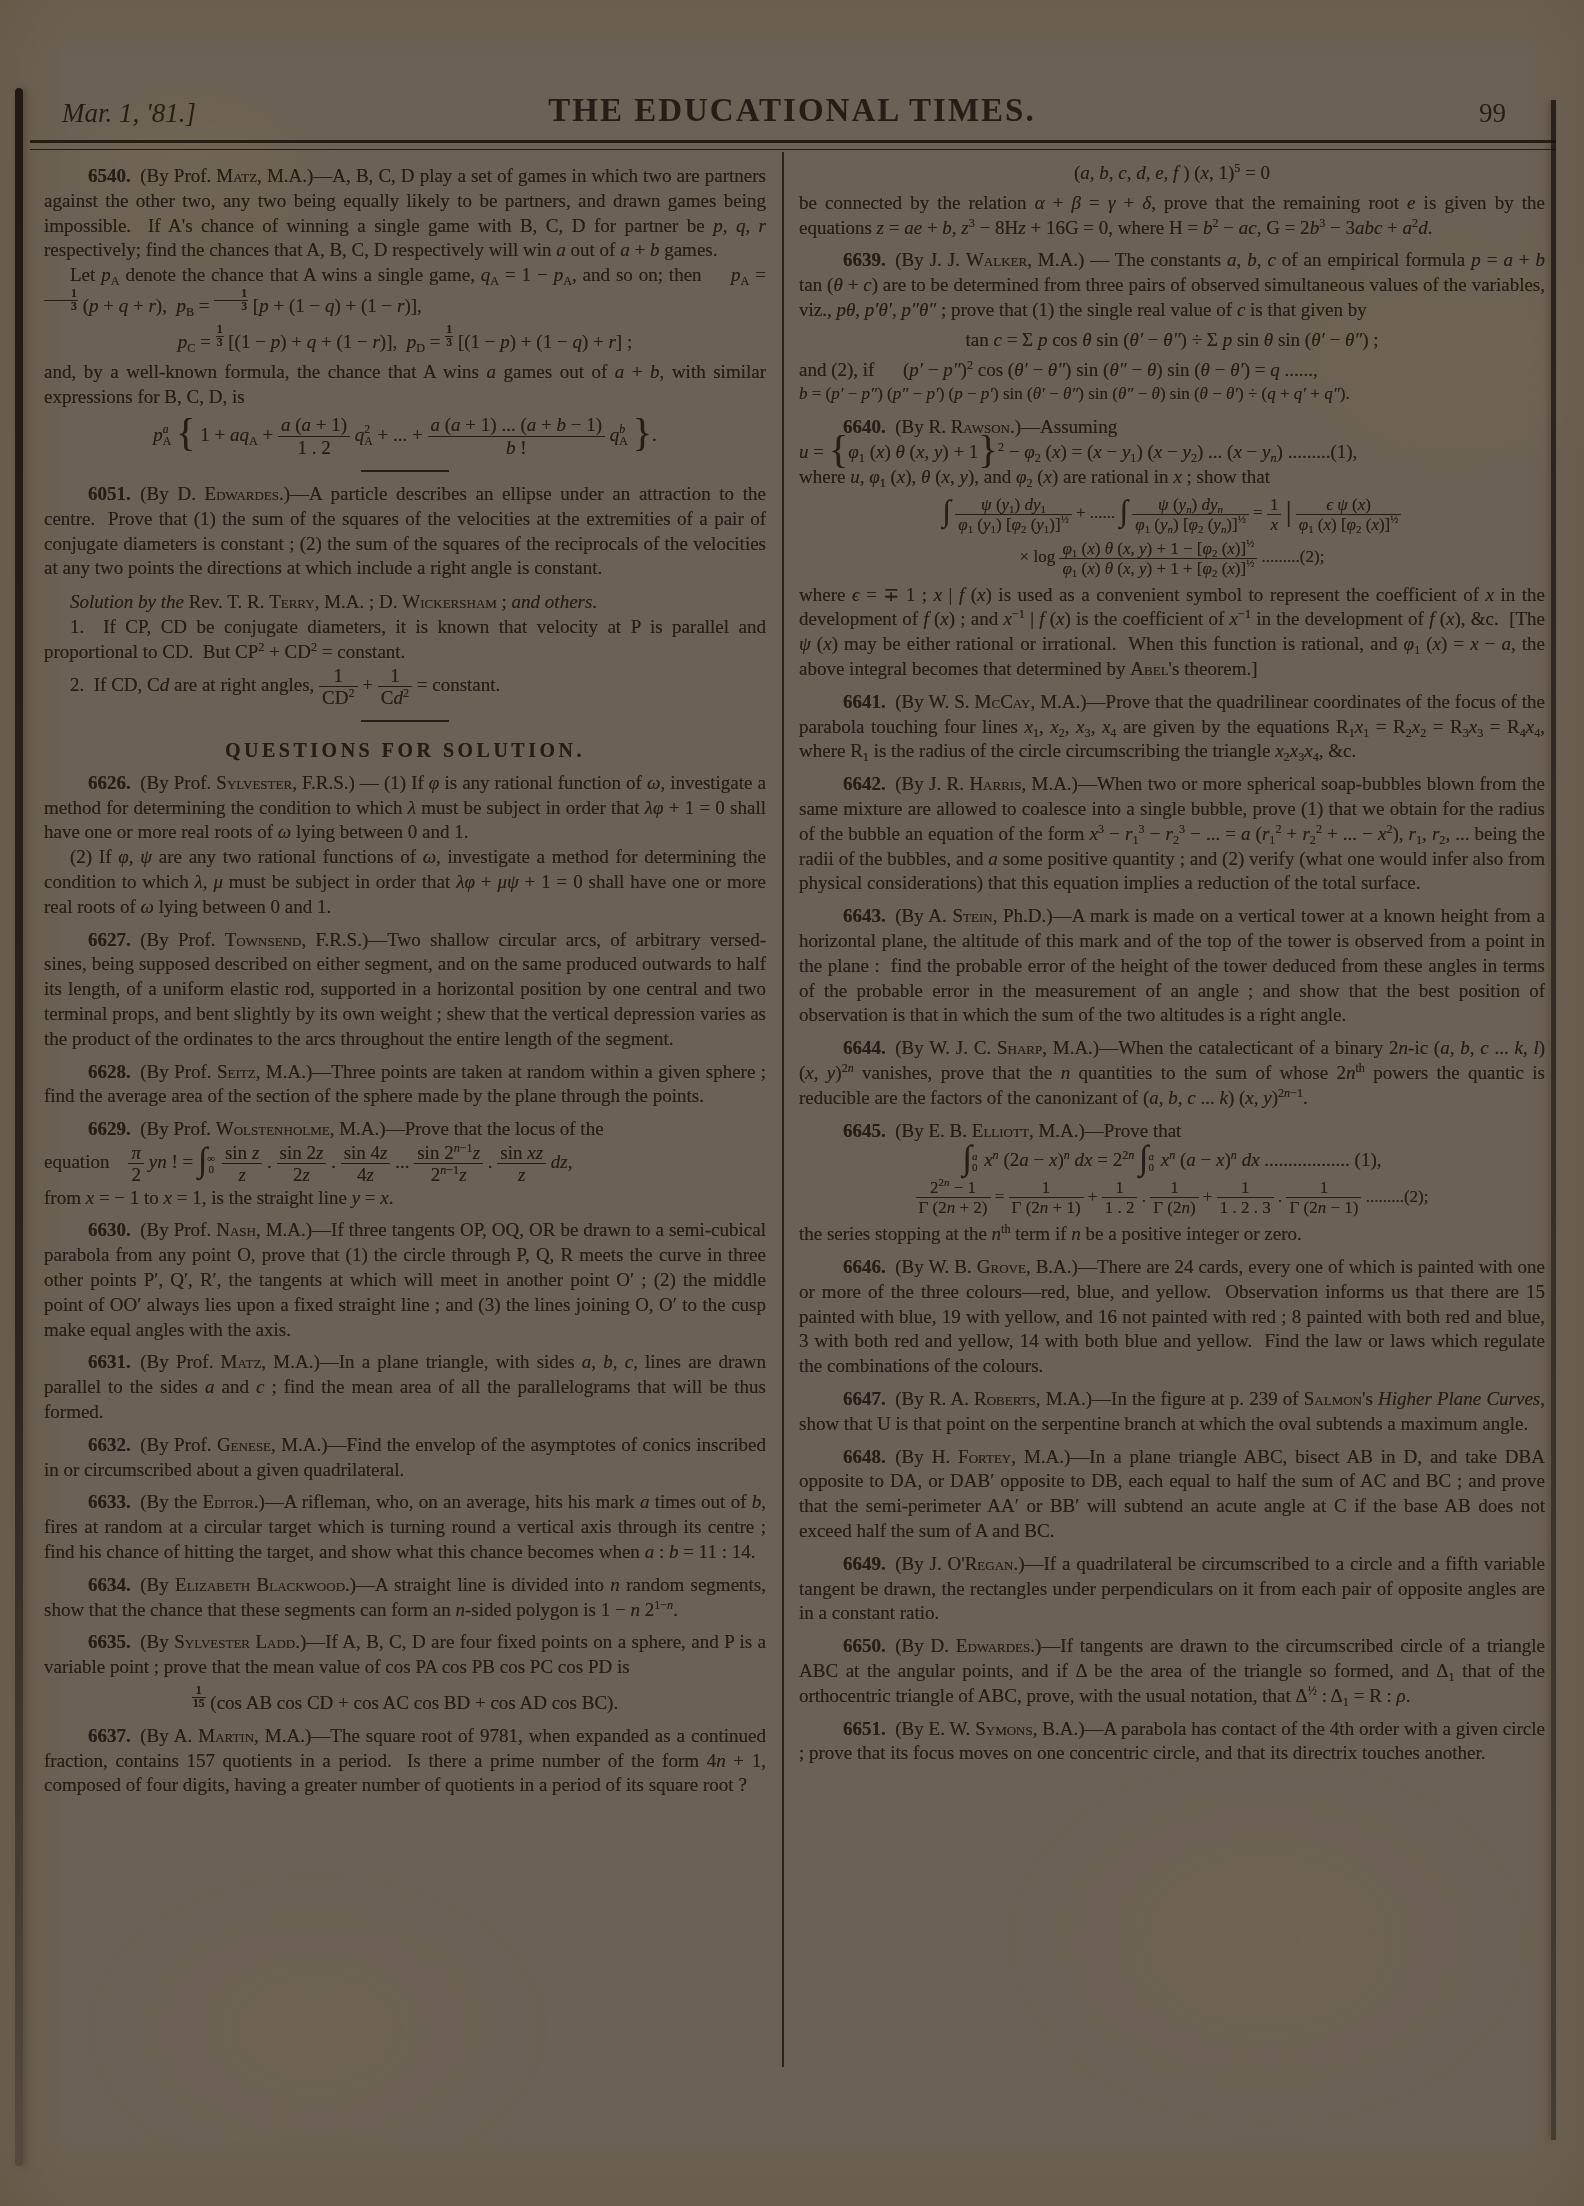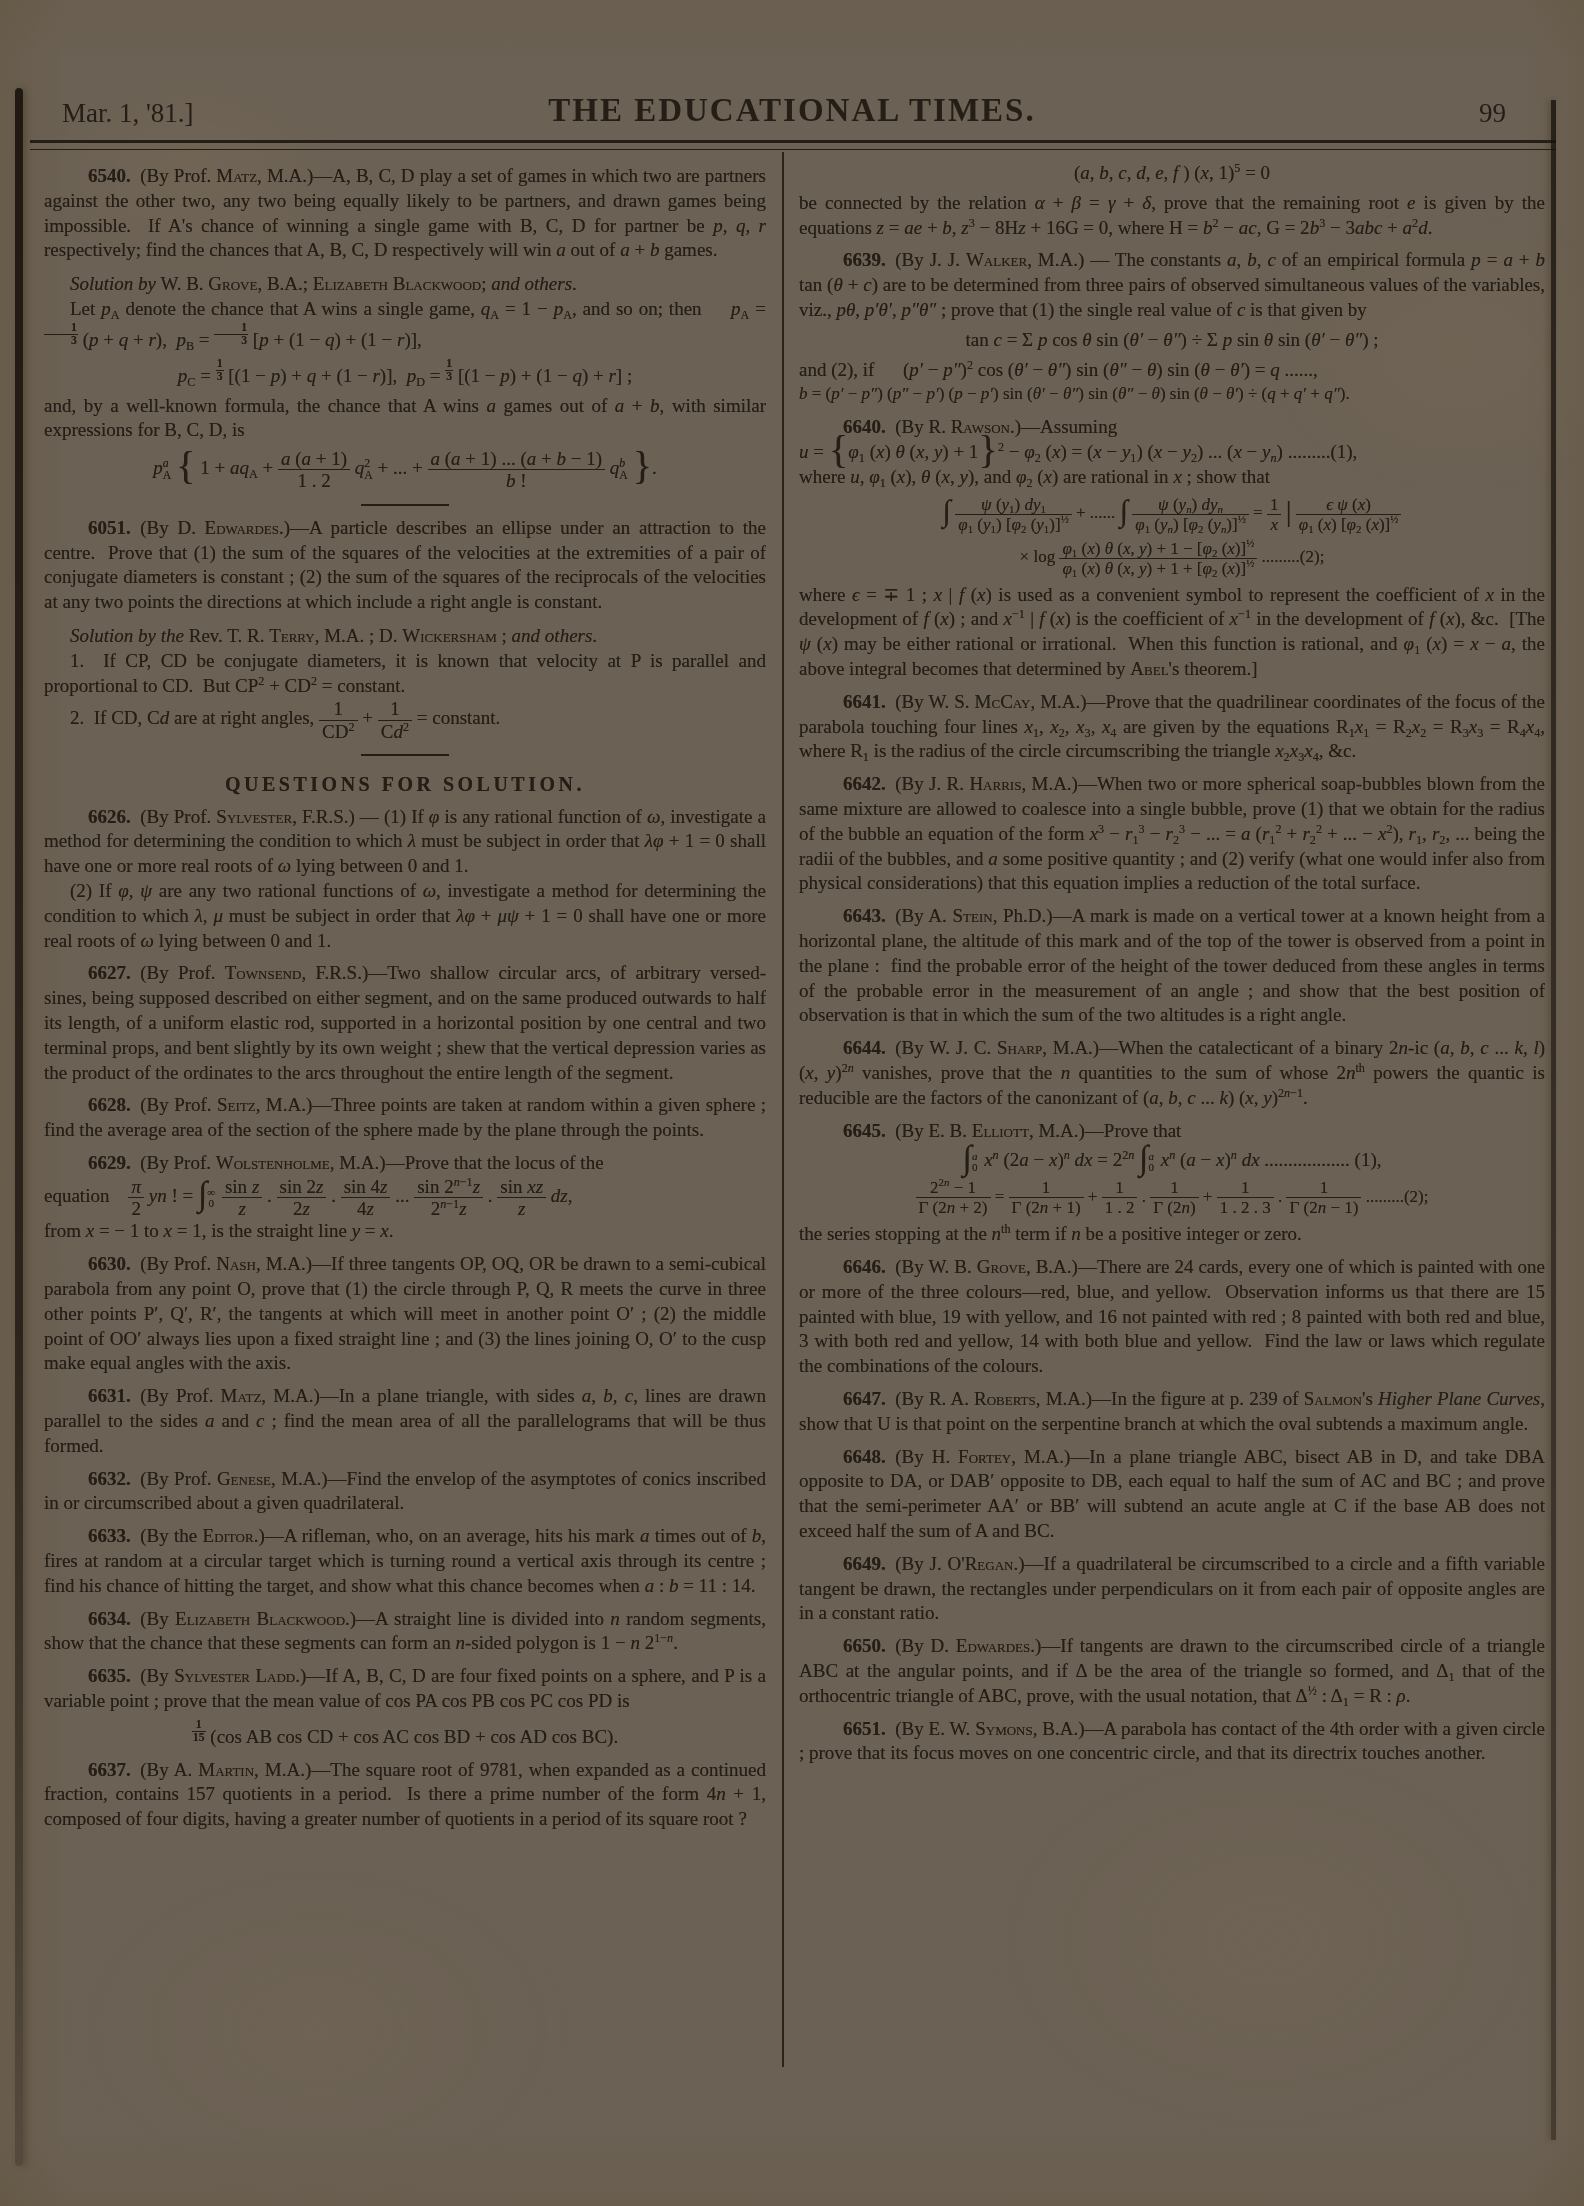--- a/index.html
+++ b/index.html
@@ -23,21 +23,21 @@
       radial-gradient(220px 160px at 12% 8%, rgba(171,140,96,.18), rgba(171,140,96,0) 70%),
       radial-gradient(300px 220px at 92% 16%, rgba(171,140,96,.14), rgba(171,140,96,0) 70%),
       radial-gradient(420px 300px at 80% 88%, rgba(160,130,90,.12), rgba(160,130,90,0) 70%),
       radial-gradient(380px 260px at 20% 92%, rgba(160,130,90,.10), rgba(160,130,90,0) 70%);}
   .edge-left{position:absolute;left:15px;top:88px;bottom:40px;width:8px;border-radius:4px;
     background:linear-gradient(to bottom,rgba(24,18,12,.9) 0%,rgba(24,18,12,.75) 60%,rgba(24,18,12,.25) 100%);
     box-shadow:3px 0 6px rgba(60,45,25,.35);}
   .edge-right{position:absolute;left:1551px;top:100px;height:2040px;width:5px;
     background:linear-gradient(to bottom,rgba(24,18,12,.8),rgba(24,18,12,.45));box-shadow:-3px 0 5px rgba(60,45,25,.3);}
   .headerbar{position:absolute;left:0;top:0;width:100%;}
-  .h-date{position:absolute;left:62px;top:98px;font-size:27px;}
+  .h-date{position:absolute;left:62px;top:98px;font-size:27px;font-style:italic;}
   .h-title{position:absolute;left:0;top:92px;width:100%;text-align:center;font-size:33px;font-weight:bold;letter-spacing:2px;}
   .h-page{position:absolute;right:78px;top:98px;font-size:27px;}
   .rule2{position:absolute;left:30px;right:28px;top:140px;height:6px;
     border-top:3.4px solid #241e16;border-bottom:1.6px solid #241e16;}
   .divider{position:absolute;left:782px;top:152px;height:1915px;width:2px;background:#2b241b;}
   .col{position:absolute;top:156px;text-align:justify;font-size:19px;line-height:24.8px;height:1985px;overflow:hidden;
     text-shadow:0 0 .5px rgba(36,30,22,.6);}
   .col-left{left:44px;width:722px;}
   .col-right{left:799px;width:746px;}
   .blk{margin:0;}
@@ -76,21 +76,20 @@
 
   <div class="headerbar">
     <span class="h-date">Mar. 1, '81.]</span>
     <span class="h-title">THE EDUCATIONAL TIMES.</span>
     <span class="h-page">99</span>
   </div>
   <div class="rule2"></div>
 
   <div class="col col-left">
       <div class="blk problem"><span class="num">6540.</span> <span>(By Prof. <span class="sc">Matz</span>, M.A.)—A, B, C, D play a set of games in which two are partners against the other two, any two being equally likely to be partners, and drawn games being impossible.&nbsp; If A's chance of winning a single game with B, C, D for partner be <i>p</i>, <i>q</i>, <i>r</i> respectively; find the chances that A, B, C, D respectively will win <i>a</i> out of <i>a</i> + <i>b</i> games.</span></div>
-      <div class="blk solution"><span><i>Solution by</i> W. B. <span class="sc">Grove</span>, B.A.; <span class="sc">Elizabeth Blackwood</span>; <i>and others</i>.</span></div>
       <div class="blk para"><span>Let <i>p</i><sub>A</sub> denote the chance that A wins a single game, <i>q</i><sub>A</sub> = 1 − <i>p</i><sub>A</sub>, and so on; then &nbsp;&nbsp;&nbsp; <i>p</i><sub>A</sub> = <span class="sf"><span>1</span><span>3</span></span> (<i>p</i> + <i>q</i> + <i>r</i>), &nbsp;<i>p</i><sub>B</sub> = <span class="sf"><span>1</span><span>3</span></span> [<i>p</i> + (1 − <i>q</i>) + (1 − <i>r</i>)],</span></div>
       <div class="blk center"><span><i>p</i><sub>C</sub> = <span class="sf"><span>1</span><span>3</span></span> [(1 − <i>p</i>) + <i>q</i> + (1 − <i>r</i>)], &nbsp;<i>p</i><sub>D</sub> = <span class="sf"><span>1</span><span>3</span></span> [(1 − <i>p</i>) + (1 − <i>q</i>) + <i>r</i>] ;</span></div>
       <div class="blk flush"><span>and, by a well-known formula, the chance that A wins <i>a</i> games out of <i>a</i> + <i>b</i>, with similar expressions for B, C, D, is</span></div>
       <div class="blk center"><span><i>p</i><span class="ss"><span><i>a</i></span><span>A</span></span> <span class="bb">{</span> 1 + <i>aq</i><sub>A</sub> + <span class="fr"><span><i>a</i> (<i>a</i> + 1)</span><span>1 . 2</span></span> <i>q</i><span class="ss"><span>2</span><span>A</span></span> + ... + <span class="fr"><span><i>a</i> (<i>a</i> + 1) ... (<i>a</i> + <i>b</i> − 1)</span><span><i>b</i> !</span></span> <i>q</i><span class="ss"><span><i>b</i></span><span>A</span></span> <span class="bb">}</span>.</span></div>
       <div class="blk rule"></div>
       <div class="blk problem"><span class="num">6051.</span> <span>(By D. <span class="sc">Edwardes</span>.)—A particle describes an ellipse under an attraction to the centre.&nbsp; Prove that (1) the sum of the squares of the velocities at the extremities of a pair of conjugate diameters is constant ; (2) the sum of the squares of the reciprocals of the velocities at any two points the directions at which include a right angle is constant.</span></div>
       <div class="blk solution"><span><i>Solution by the</i> Rev. T. R. <span class="sc">Terry</span>, M.A. ; D. <span class="sc">Wickersham</span> ; <i>and others</i>.</span></div>
       <div class="blk para"><span>1.&nbsp; If CP, CD be conjugate diameters, it is known that velocity at P is parallel and proportional to CD.&nbsp; But CP<sup>2</sup> + CD<sup>2</sup> = constant.</span></div>
       <div class="blk para"><span>2.&nbsp; If CD, C<i>d</i> are at right angles, <span class="fr"><span>1</span><span>CD<sup>2</sup></span></span> + <span class="fr"><span>1</span><span>C<i>d</i><sup>2</sup></span></span> = constant.</span></div>
       <div class="blk rule"></div>

